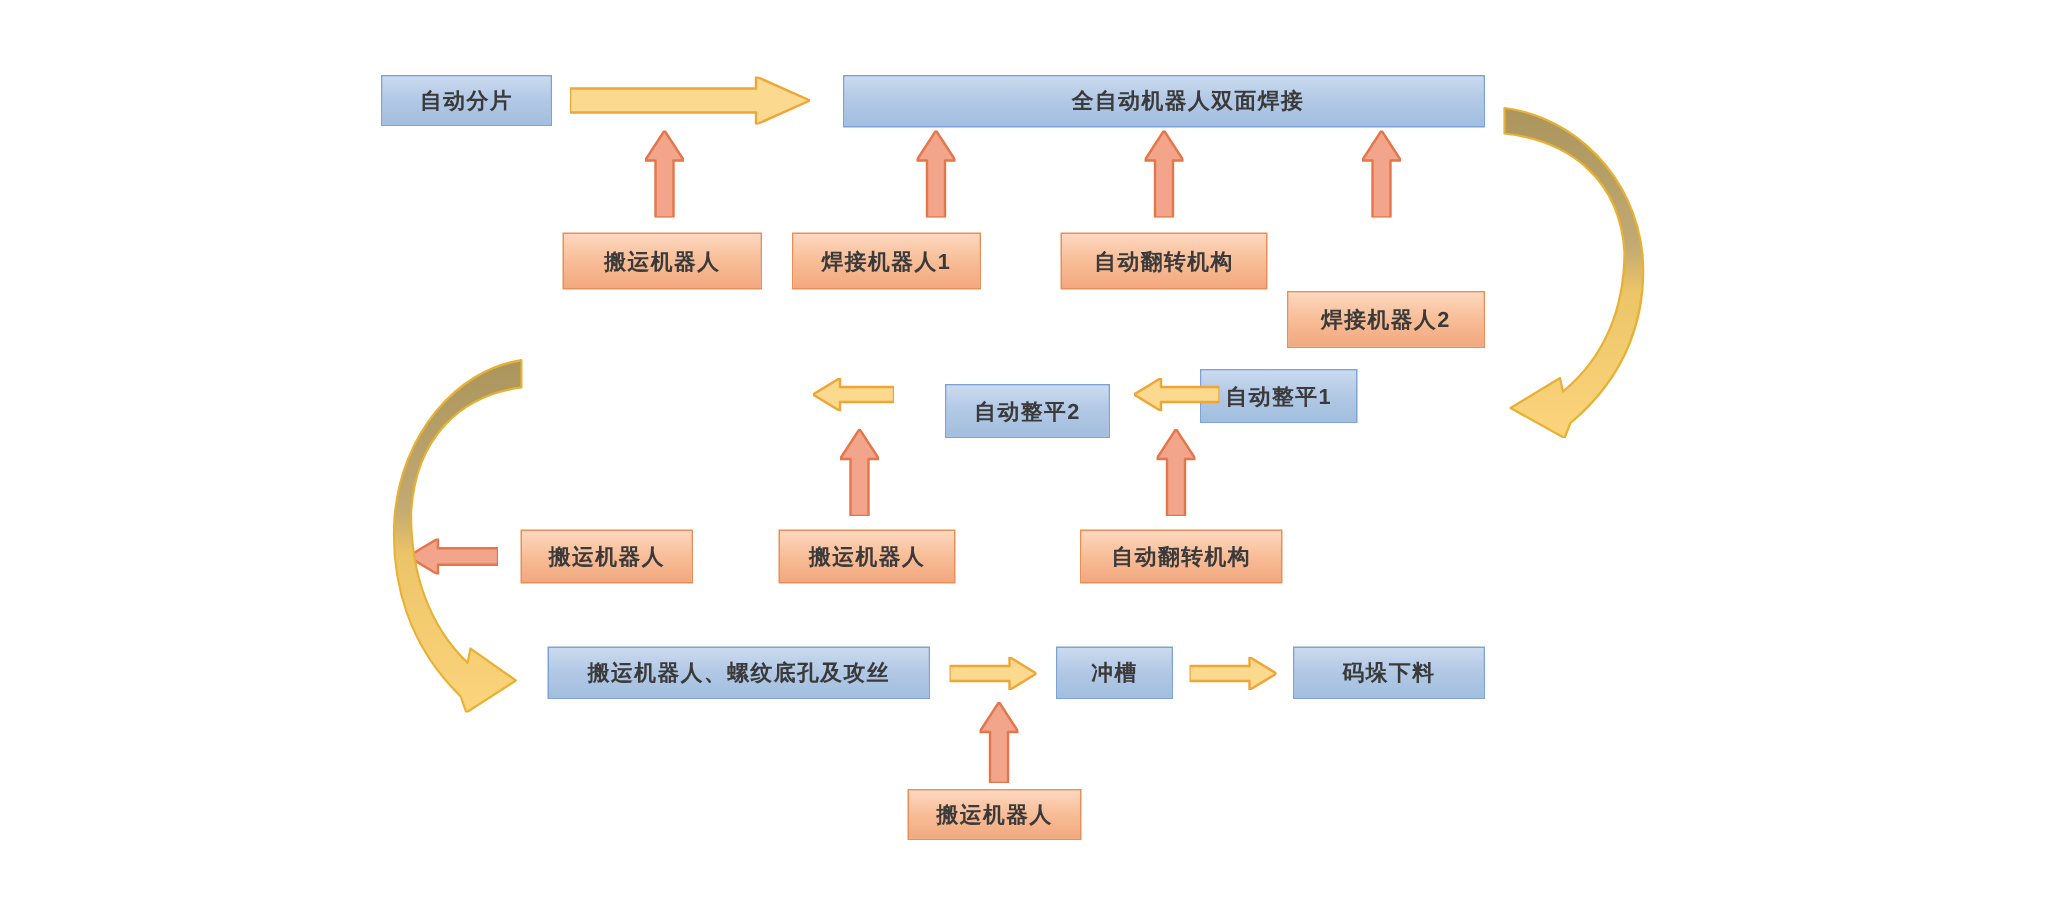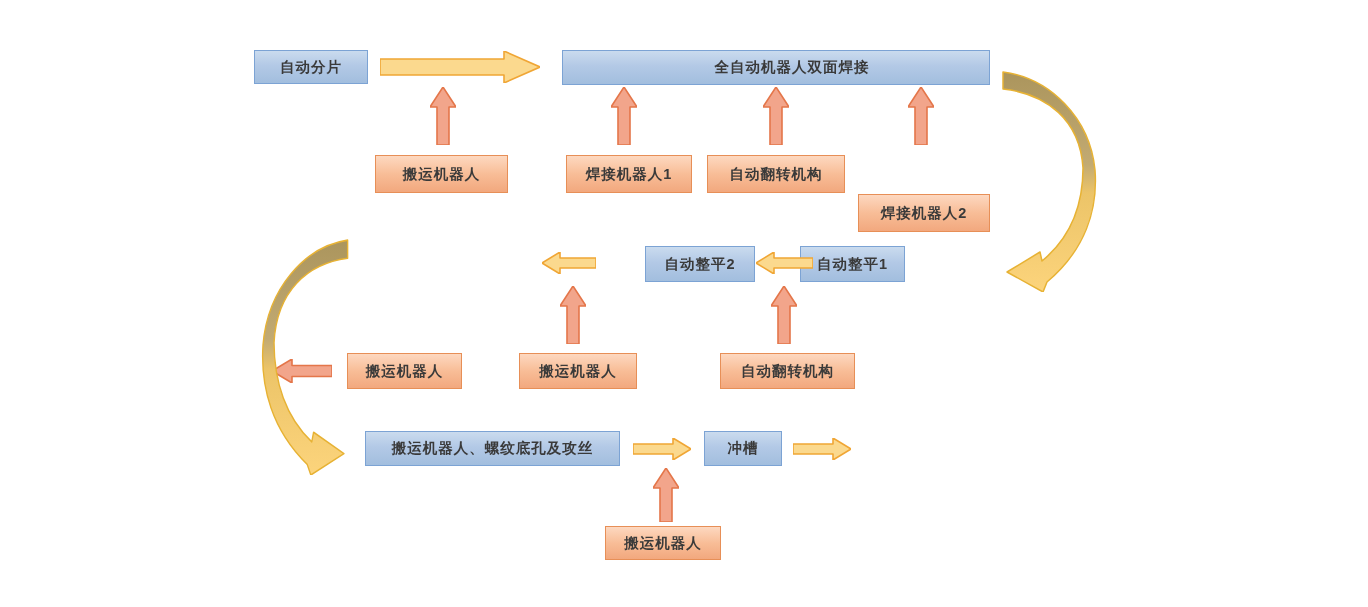--- a/index.html
+++ b/index.html
@@ -38,49 +38,52 @@
 <div id="canvas" style="background: rgb(255, 255, 255);">
     <div class="node station" style="left: 254px; top: 50px; width: 114px; height: 34px;">
       <span>自动分片</span>
     </div>
     <div class="node station" style="left: 562px; top: 50px; width: 428px; height: 35px; padding-left: 32px;">
       <span>全自动机器人双面焊接</span>
     </div>
     <div class="node robot" style="left: 375px; top: 155px; width: 133px; height: 38px;">
       <span>搬运机器人</span>
     </div>
-    <div class="node robot" style="left: 566px; top: 155px; width: 126px; height: 38px;">
+    <div class="node robot" style="left: 528px; top: 155px; width: 126px; height: 38px;">
       <span>焊接机器人1</span>
     </div>
     <div class="node robot" style="left: 707px; top: 155px; width: 138px; height: 38px;">
       <span>自动翻转机构</span>
     </div>
     <div class="node robot" style="left: 858px; top: 155px; width: 132px; height: 38px; margin-top: 39px;">
       <span>焊接机器人2</span>
     </div>
-    <div class="node station" style="left: 630px; top: 246px; width: 110px; height: 36px; margin-left: 15px;">
+    <div class="node station" style="left: 630px; top: 256px; width: 110px; height: 36px;">
       <span>自动整平2</span>
     </div>
     <div class="node station" style="left: 800px; top: 246px; width: 105px; height: 36px;">
       <span>自动整平1</span>
     </div>
     <div class="node robot" style="left: 347px; top: 353px; width: 115px; height: 36px;">
       <span>搬运机器人</span>
     </div>
     <div class="node robot" style="left: 519px; top: 353px; width: 118px; height: 36px;">
       <span>搬运机器人</span>
     </div>
     <div class="node robot" style="left: 720px; top: 353px; width: 135px; height: 36px;">
       <span>自动翻转机构</span>
     </div>
     <div class="node station" style="left: 365px; top: 431px; width: 255px; height: 35px;">
       <span>搬运机器人、螺纹底孔及攻丝</span>
     </div>
     <div class="node station" style="left: 704px; top: 431px; width: 78px; height: 35px; text-align: right;">
       <span>冲槽</span>
+    </div>
+    <div class="node station" style="left: 862px; top: 431px; width: 128px; height: 35px;">
+      <span>码垛下料</span>
     </div>
     <div class="node robot" style="left: 605px; top: 526px; width: 116px; height: 34px;">
       <span>搬运机器人</span>
     </div>
     <svg class="arrow-svg" width="160" height="32" viewBox="0 0 160 32" style="left: 380px; top: 51px;">
       <polygon points="160,16 124,0 124,8 0,8 0,24 124,24 124,32" fill="#fbd98e" stroke="#f0a635" stroke-width="1.6" stroke-linejoin="round"></polygon>
     </svg>
     <svg class="arrow-svg" width="54" height="22" viewBox="0 0 54 22" style="left: 542px; top: 252px;">
       <polygon points="0,11 18,0 18,6 54,6 54,16 18,16 18,22" fill="#fbd98e" stroke="#f0a635" stroke-width="1.6" stroke-linejoin="round"></polygon>
     </svg>

